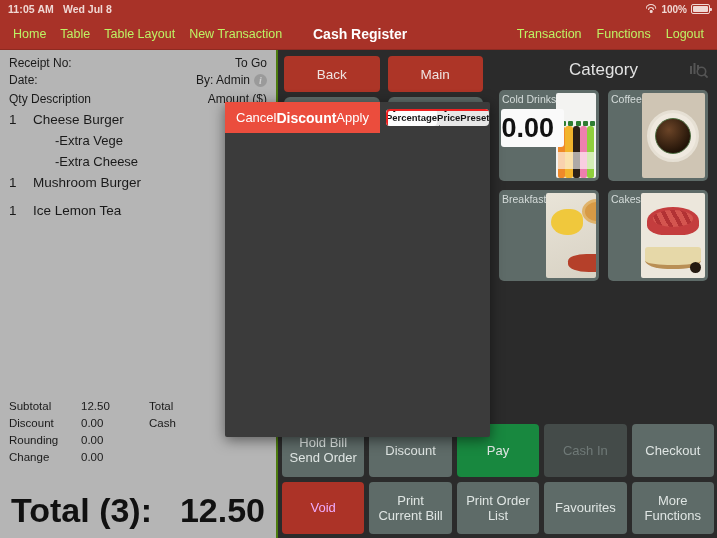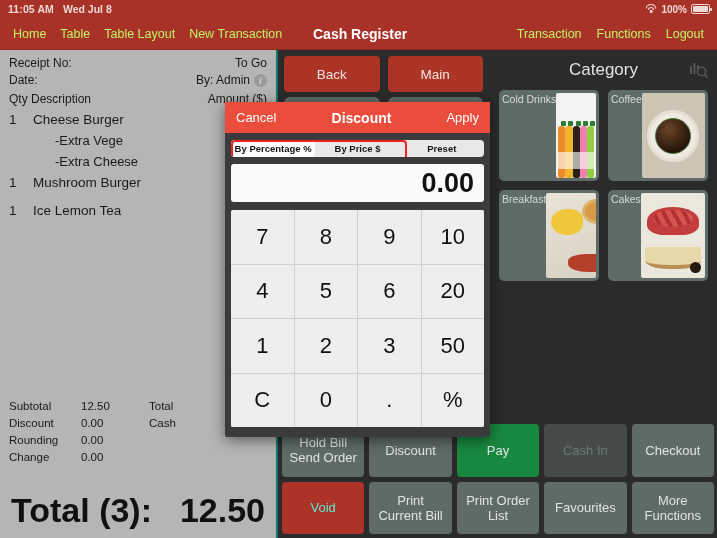--- a/index.html
+++ b/index.html
@@ -58,21 +58,21 @@
     color: #ffffff; font-size: 14px; font-weight: bold;
     position: absolute; left: 313px;
   }
   .nav-right { margin-left: auto; display: flex; align-items: center; text-align: right; }
   .nav-right .nav-item { margin-right: 0; margin-left: 15px; }
   .nav-right .nav-item:last-child { margin-right: 13px; }
 
   
   .receipt {
     position: absolute; top: 50px; left: 0; width: 278px; height: 488px;
-    background: #b5b5b5; border-right: 2px solid #0f766e;
+    background: #b5b5b5; border-right: 2px solid #4d7c0f;
     font-size: 12px; color: #1a1a1a;
   }
   .rcp-row { display: flex; justify-content: space-between; padding: 0 9px; line-height: 17px; }
   .rcp-row.top { padding-top: 5px; }
   .rcp-right { display: flex; align-items: center; gap: 4px; }
   .info-ico {
     width: 13px; height: 13px; border-radius: 50%; background: #9a9a9a;
     color: #cfcfcf; font-size: 10px; font-weight: bold; font-style: italic;
     display: inline-flex; align-items: center; justify-content: center;
     font-family: "Liberation Serif", serif;
@@ -163,28 +163,28 @@
     position: absolute; left: 282px; top: 424px; width: 432px; height: 110px;
     display: grid; grid-template-columns: repeat(5, 1fr); grid-template-rows: 1fr 1fr;
     gap: 5px;
   }
   .act {
     background: #5e6b68; color: #dfe5e3; border-radius: 4px;
     display: flex; align-items: center; justify-content: center; text-align: center;
     font-size: 13px; line-height: 15px; cursor: pointer; padding: 2px;
   }
   .act.green { background: #18883f; }
-  .act.red { background: #ac3327; color: #5eead4; }
+  .act.red { background: #ac3327; color: #f0abfc; }
   .act.disabled { background: #444b49; color: #6f7977; cursor: default; }
 
   
   .modal {
     position: absolute; left: 225px; top: 102px; width: 265px; height: 335px;
     background: #3b3b3b; border-radius: 2px; box-shadow: 0 3px 14px rgba(0,0,0,.5);
-    display: flex; flex-direction: column; z-index: 50;
+    display: flex; flex-direction: row; z-index: 50;
   }
   .modal-bar {
     height: 31px; background: #eb4d3d; display: flex; align-items: center;
     justify-content: space-between; padding: 0 11px; color: #fff;
   }
   .modal-bar .side { font-size: 13px; cursor: pointer; }
   .modal-bar .mtitle { font-size: 14px; font-weight: bold; }
   .seg-wrap { margin: 7px 6px 0 6px; }
   .seg {
     display: flex; background: #e8e8e8; border-radius: 4px; height: 17px;

